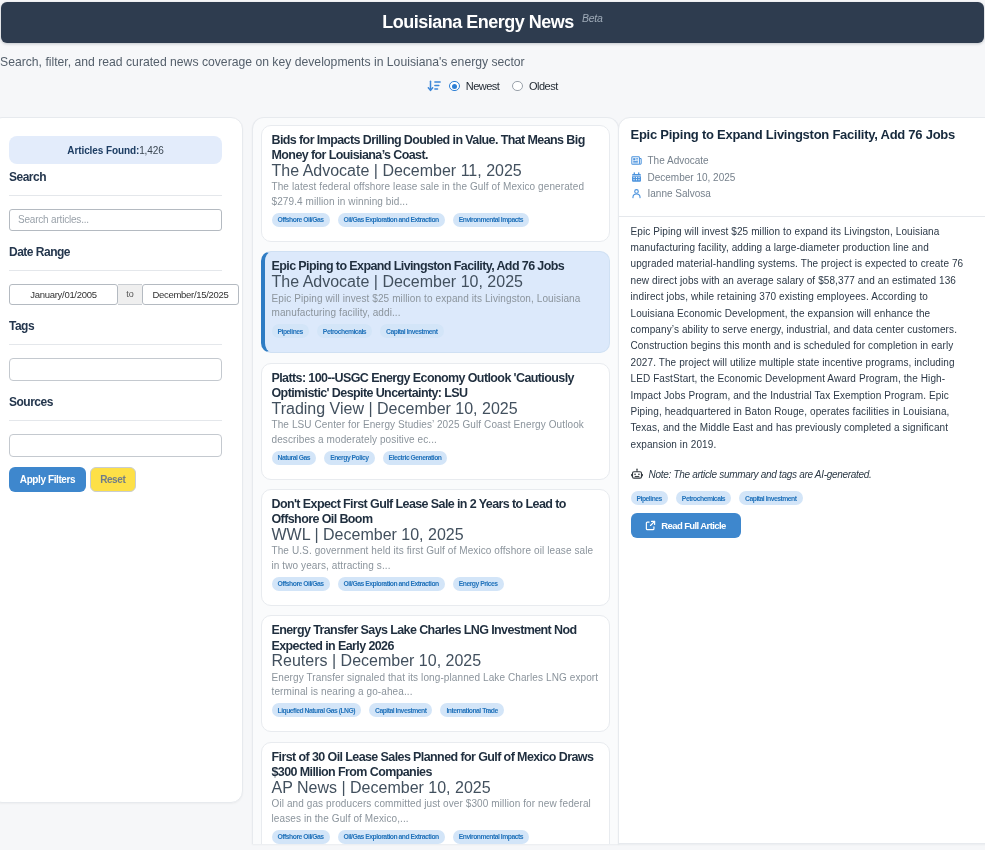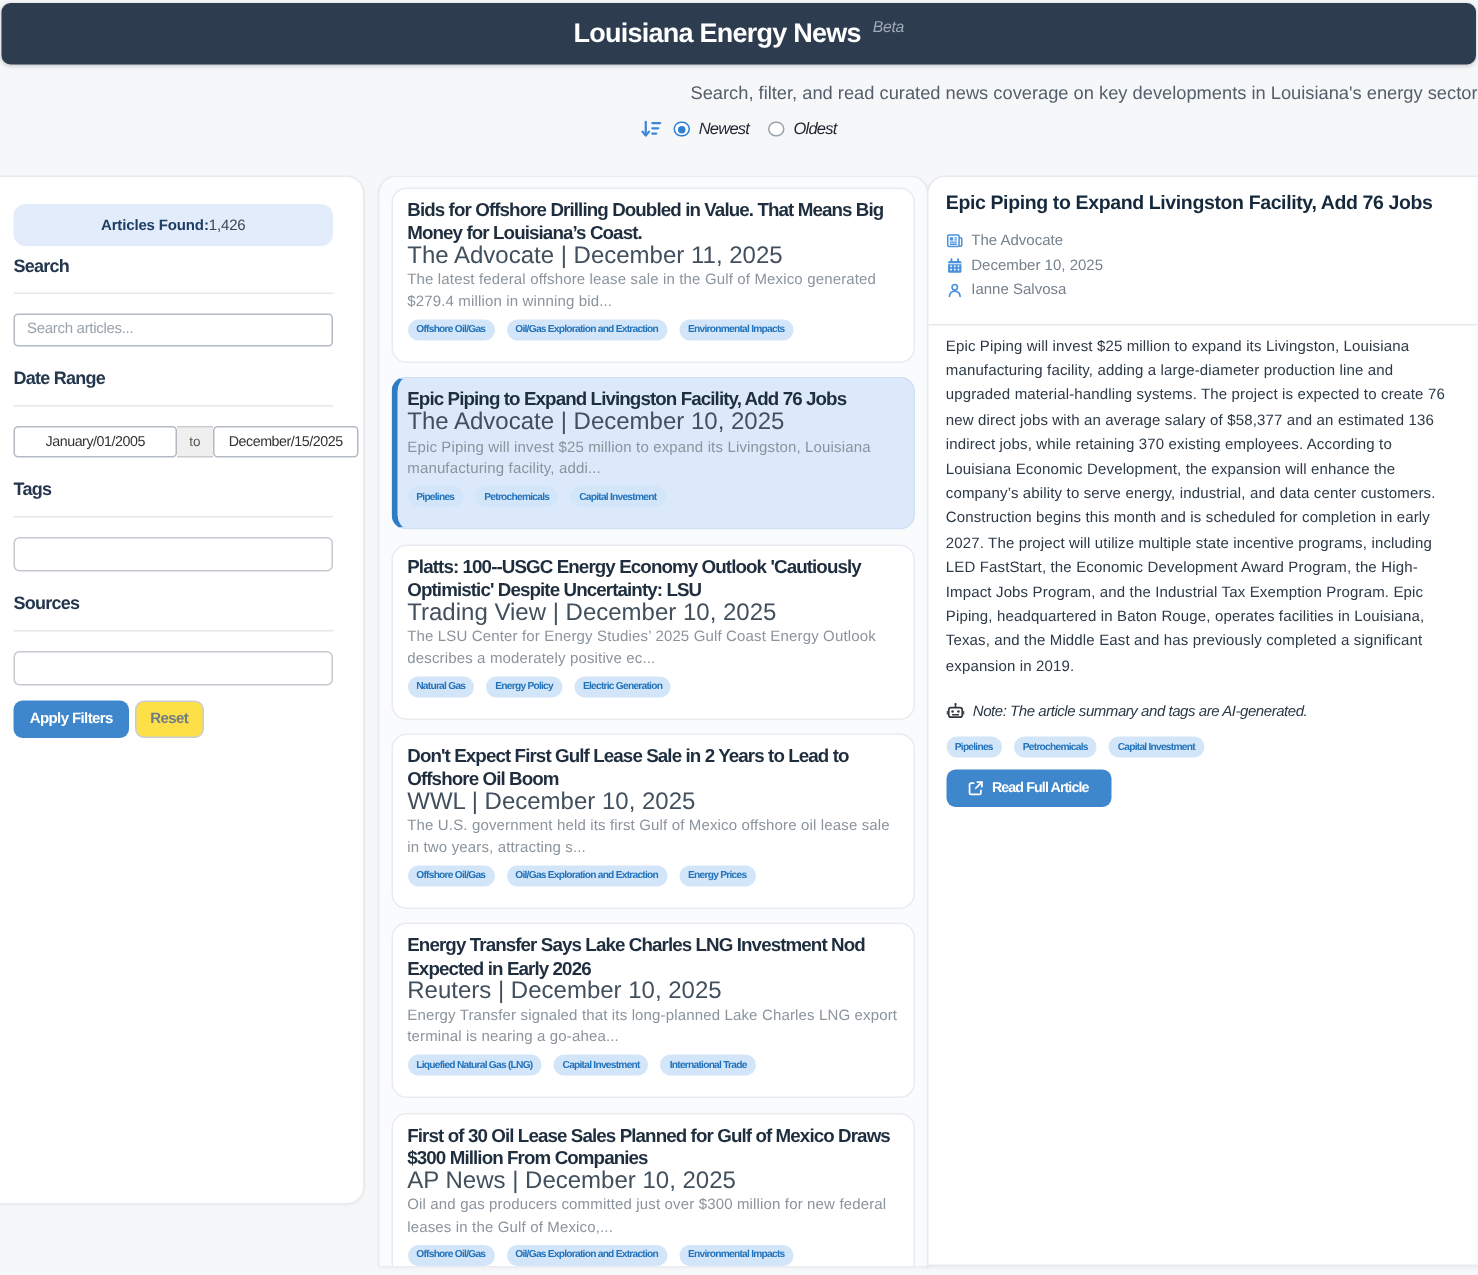--- a/index.html
+++ b/index.html
@@ -21,30 +21,30 @@
   }
   .app-title {
     color:#ffffff; font-size:18px; font-weight:bold; letter-spacing:-0.5px;
   }
   .beta-badge {
     color:#9fabb8; font-size:10.5px; font-style:italic; letter-spacing:-0.2px;
     margin-left:8px; position:relative; top:-5px;
   }
   
   .subtitle {
-    text-align:right; margin-top:12px;
+    text-align:left; margin-top:12px;
     font-size:12.2px; letter-spacing:0px; color:#545f6b;
   }
   .sort-row {
     margin-top:10px;
     display:flex; align-items:center; justify-content:center; gap:13px;
     font-size:11px; letter-spacing:-0.5px; color:#1f2730;
   }
   .sort-icon { width:14px; height:14px; display:block; margin-right:-5px; }
-  .radio-label { display:flex; align-items:center; gap:6px; cursor:pointer;font-style:italic; }
+  .radio-label { display:flex; align-items:center; gap:6px; cursor:pointer; }
   .radio {
     width:10.5px; height:10.5px; border-radius:50%;
     border:1.5px solid #9aa2ab; background:#fff;
     display:inline-flex; align-items:center; justify-content:center;
   }
   .radio.checked { border-color:#2e7fd4; }
   .radio.checked::after {
     content:""; width:5px; height:5px; border-radius:50%; background:#2e7fd4;
   }
   
@@ -241,21 +241,21 @@
     <input class="text-input multi-input" type="text" style="">
 
     <div class="btn-row">
       <button class="btn btn-primary">Apply Filters</button>
       <button class="btn btn-secondary">Reset</button>
     </div>
   </aside>
 
   <section class="panel list-panel" id="article-list">
       <article class="card">
-        <h3>Bids for Offshore Drilling Doubled in Value. That Means Big Money for Louisiana’s Coast.</h3>
+        <h3>Bids for Impacts Drilling Doubled in Value. That Means Big Money for Louisiana’s Coast.</h3>
         <div class="meta"><span>The Advocate</span> | <span>December 11, 2025</span></div>
         <p class="summary">The latest federal offshore lease sale in the Gulf of Mexico generated $279.4 million in winning bid...</p>
         <div class="tag-row">
           <span class="tag-pill">Offshore Oil/Gas</span>
           <span class="tag-pill">Oil/Gas Exploration and Extraction</span>
           <span class="tag-pill">Environmental Impacts</span>
         </div>
       </article>
       <article class="card selected">
         <h3>Epic Piping to Expand Livingston Facility, Add 76 Jobs</h3>

